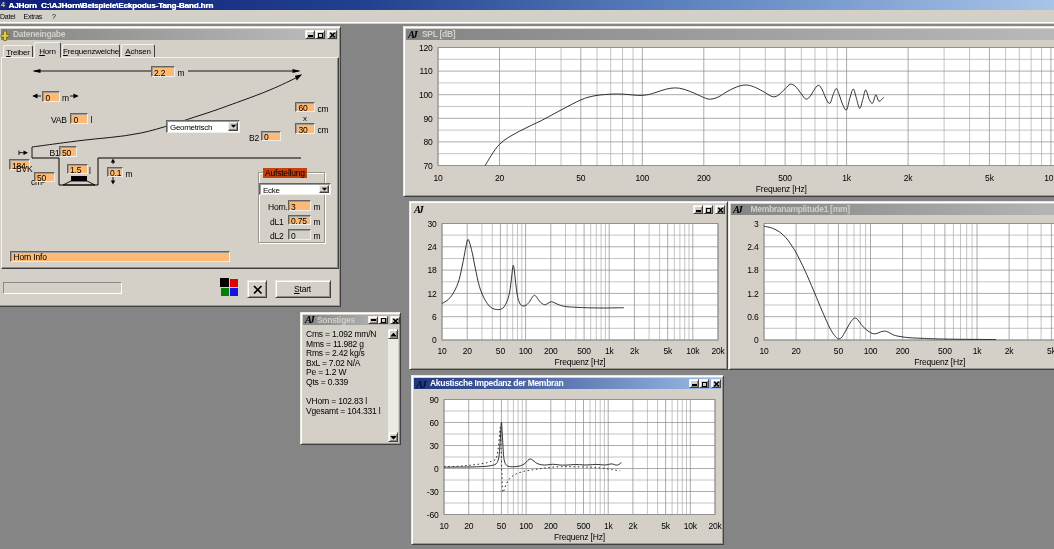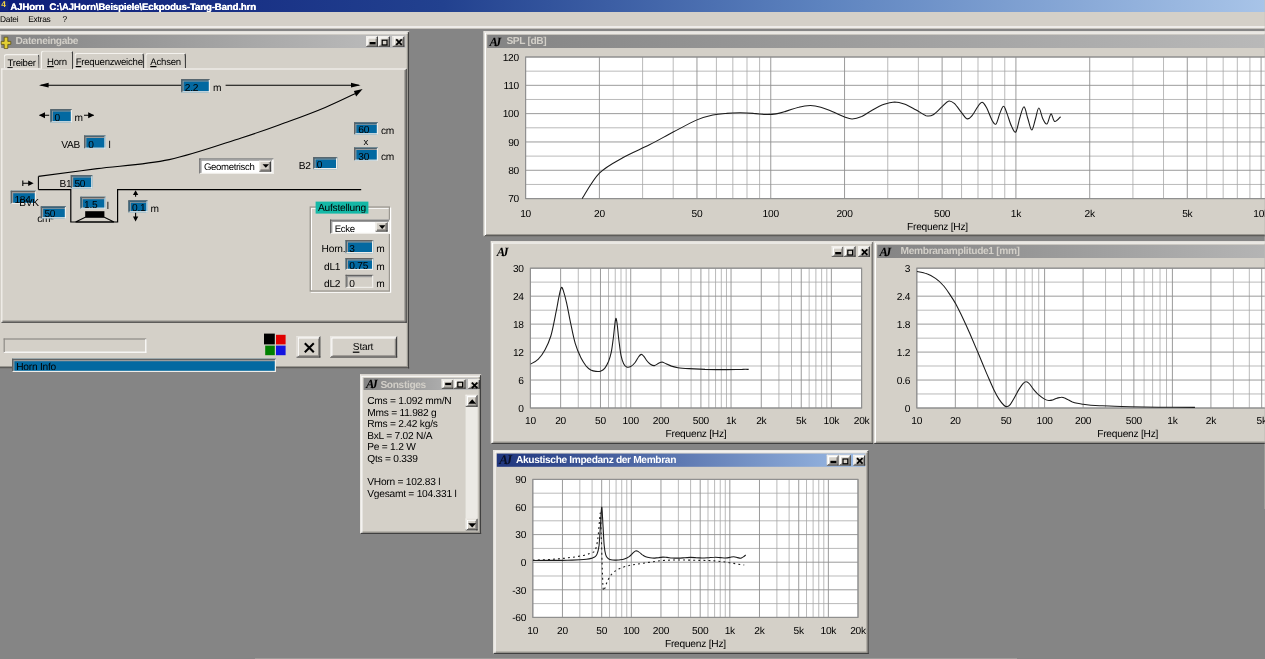--- a/index.html
+++ b/index.html
@@ -5,21 +5,21 @@
 body{position:relative;font-family:"Liberation Sans",sans-serif;background:#d4d0c8;font-size:8.5px;letter-spacing:-0.2px}
 .win{position:absolute;background:#d4d0c8;border:1px solid;border-color:#e9e7e2 #404040 #404040 #e9e7e2;
  box-shadow:inset 1px 1px 0 #fff,inset -1px -1px 0 #9a9790}
 .tbar{position:absolute;left:2px;right:2px;top:2px;height:11px;font-weight:bold;font-size:8.5px;
  line-height:11px;white-space:nowrap;overflow:hidden;letter-spacing:-0.3px}
 .tbar.inact{background:linear-gradient(90deg,#848484,#bebebe);color:#d2cfc8}
 .tbar.act{background:linear-gradient(90deg,#20367e,#9cbce6);color:#fff}
 .cbtn{position:absolute;background:#d4d0c8;border:1px solid;border-color:#f2f0ec #404040 #404040 #f2f0ec;
  box-shadow:inset 1px 1px 0 #fff,inset -1px -1px 0 #8e8b86}
 .lb{position:absolute;white-space:nowrap;color:#000;font-size:8.5px;line-height:10px}
-.tf{position:absolute;background:#0369a1;border:1px solid;border-color:#636363 #efede9 #efede9 #636363;
+.tf{position:absolute;background:#fdba74;border:1px solid;border-color:#636363 #efede9 #efede9 #636363;
  box-shadow:inset 1px 1px 0 #9b9b9b;font-size:8.5px;line-height:8px;padding:1.5px 0 0 2.5px;color:#000;white-space:nowrap}
 .combo{position:absolute;background:#fff;border:1px solid;border-color:#636363 #efede9 #efede9 #636363;
  box-shadow:inset 1px 1px 0 #9b9b9b;font-size:8px;padding:2px 0 0 3px;color:#000;letter-spacing:-0.3px}
 .cbtn2{position:absolute;right:1px;top:1px;bottom:1px;width:10px;background:#d4d0c8;
  border:1px solid;border-color:#f2f0ec #404040 #404040 #f2f0ec;box-shadow:inset -1px -1px 0 #8e8b86}
 .cbtn2 svg{position:absolute;left:0px;top:50%;margin-top:-4px}
 .btn{position:absolute;background:#d4d0c8;border:1px solid;border-color:#e9e7e2 #404040 #404040 #e9e7e2;
  box-shadow:inset 1px 1px 0 #fff,inset -1px -1px 0 #8e8b86;font-size:8.5px;text-align:center;color:#000}
 .tab{position:absolute;background:#d4d0c8;border:1px solid #404040;border-bottom:none;
  border-top-color:#f4f2ee;border-left-color:#f4f2ee;border-radius:2.5px 2.5px 0 0;
@@ -272,21 +272,21 @@
       <path d="M114,150 V155" stroke="#000" stroke-width="0.9"></path>
       <path d="M111.8,153.5 L114,157.5 L116.2,153.5 Z" fill="#000"></path>
     </svg>
     <div class="tf" style="z-index:4;left:151.5px;top:39px;width:24px;height:10.5px;">2.2</div>
     <div class="lb" style="z-index:4;left:175.5px;top:40.5px;background:#d4d0c8;padding:0 4px 1.5px 3px">m</div>
     <div class="tf" style="z-index:4;left:43px;top:64px;width:18px;height:10.5px;">0</div>
     <div class="lb" style="z-index:4;left:63px;top:66px;">m</div>
     <div class="lb" style="z-index:4;left:52px;top:88px;">VAB</div>
     <div class="tf" style="z-index:4;left:71px;top:86px;width:18px;height:10.5px;">0</div>
     <div class="lb" style="z-index:4;left:91.5px;top:88px;">l</div>
-    <div class="combo" style="z-index:4;left:167px;top:105px;width:62px;height:12.5px">Geometrisch<div class="cbtn2">
+    <div class="combo" style="z-index:4;left:167px;top:93px;width:74px;height:12.5px">Geometrisch<div class="cbtn2">
         <svg width="9" height="8">
           <path d="M1.8,2.8 L7.2,2.8 L4.5,5.8 Z" fill="#000"></path>
         </svg>
       </div></div>
     <div class="lb" style="z-index:4;left:250px;top:105.5px;">B2</div>
     <div class="tf" style="z-index:4;left:261.5px;top:103.5px;width:20px;height:10.5px;">0</div>
     <div class="tf" style="z-index:4;left:296px;top:74.5px;width:20px;height:10.5px;">60</div>
     <div class="lb" style="z-index:4;left:318.5px;top:76.5px;">cm</div>
     <div class="lb" style="z-index:4;left:304px;top:87.5px;font-size:8px;line-height:8px">x</div>
     <div class="tf" style="z-index:4;left:296px;top:96px;width:20px;height:10.5px;">30</div>
@@ -295,36 +295,36 @@
     <div class="tf" style="z-index:4;left:59.5px;top:119px;width:18px;height:10.5px;">50</div>
     <div class="tf" style="z-index:4;left:9.5px;top:132px;width:21px;height:10.5px;">184</div>
     <div class="lb" style="z-index:4;left:32px;top:150px;">cm²</div>
     <div class="lb" style="z-index:4;left:17px;top:137px;text-align:right;">BVK</div>
     <div class="tf" style="z-index:4;left:34.5px;top:144.5px;width:21px;height:10.5px;">50</div>
     <div class="tf" style="z-index:4;left:67.5px;top:136.5px;width:21px;height:10.5px;">1.5</div>
     <div class="lb" style="z-index:4;left:90px;top:138.5px;">l</div>
     <div class="tf" style="z-index:4;left:107.5px;top:139.5px;width:16px;height:10.5px;">0.1</div>
     <div class="lb" style="z-index:4;left:126.5px;top:141.5px;">m</div>
     <div style="z-index:4;position:absolute;left:259px;top:145px;width:67px;height:71px;border:1px solid #9a9790;box-shadow:1px 1px 0 #fff,inset 1px 1px 0 #fff"></div>
-    <div class="lb" style="z-index:4;left:264px;top:140.5px;background:#14b8a6;padding:0 2px">Aufstellung</div>
-    <div class="combo" style="z-index:4;left:276px;top:156px;width:50px;height:12px">Ecke<div class="cbtn2">
+    <div class="lb" style="z-index:4;left:264px;top:140.5px;background:#c2410c;padding:0 2px">Aufstellung</div>
+    <div class="combo" style="z-index:4;left:260px;top:156px;width:72px;height:12px">Ecke<div class="cbtn2">
         <svg width="9" height="8">
           <path d="M1.8,2.8 L7.2,2.8 L4.5,5.8 Z" fill="#000"></path>
         </svg>
       </div></div>
     <div class="lb" style="z-index:4;left:269px;top:175px;">Horn.</div>
     <div class="tf" style="z-index:4;left:288.5px;top:173px;width:23px;height:10.5px;">3</div>
     <div class="lb" style="z-index:4;left:314.5px;top:175px;">m</div>
     <div class="lb" style="z-index:4;left:271px;top:189.5px;">dL1</div>
     <div class="tf" style="z-index:4;left:288.5px;top:187.5px;width:23px;height:10.5px;">0.75</div>
     <div class="lb" style="z-index:4;left:314.5px;top:189.5px;">m</div>
     <div class="lb" style="z-index:4;left:271px;top:204px;">dL2</div>
     <div class="tf" style="z-index:4;left:288.5px;top:202px;width:23px;height:10.5px;background:#d4d0c8">0</div>
     <div class="lb" style="z-index:4;left:314.5px;top:204px;">m</div>
-    <div class="tf" style="z-index:4;left:11px;top:223.5px;width:220px;height:11px;margin-top:48px;">Horn Info</div>
+    <div class="tf" style="z-index:4;left:11px;top:223.5px;width:220px;height:11px;">Horn Info</div>
     <div style="position:absolute;left:4px;top:255px;width:119px;height:12px;border:1px solid;border-color:#8e8b86 #fff #fff #8e8b86;background:#d4d0c8"></div>
     <div style="position:absolute;left:221px;top:251px;width:9px;height:9px;background:#000"></div>
     <div style="position:absolute;left:231px;top:252px;width:8px;height:8px;background:#e00000"></div>
     <div style="position:absolute;left:222px;top:261px;width:8px;height:8px;background:#008000"></div>
     <div style="position:absolute;left:231px;top:261px;width:8px;height:8px;background:#1414e0"></div>
     <div class="btn" style="left:248px;top:253px;width:20px;height:18px"><svg width="20" height="18">
         <path d="M6,5 L13.5,12.5 M13.5,5 L6,12.5" stroke="#000" stroke-width="1.7"></path>
       </svg></div>
     <div class="btn" style="left:275.5px;top:253px;width:56px;height:18px;line-height:17px"><u>S</u>tart</div>
   </div>

